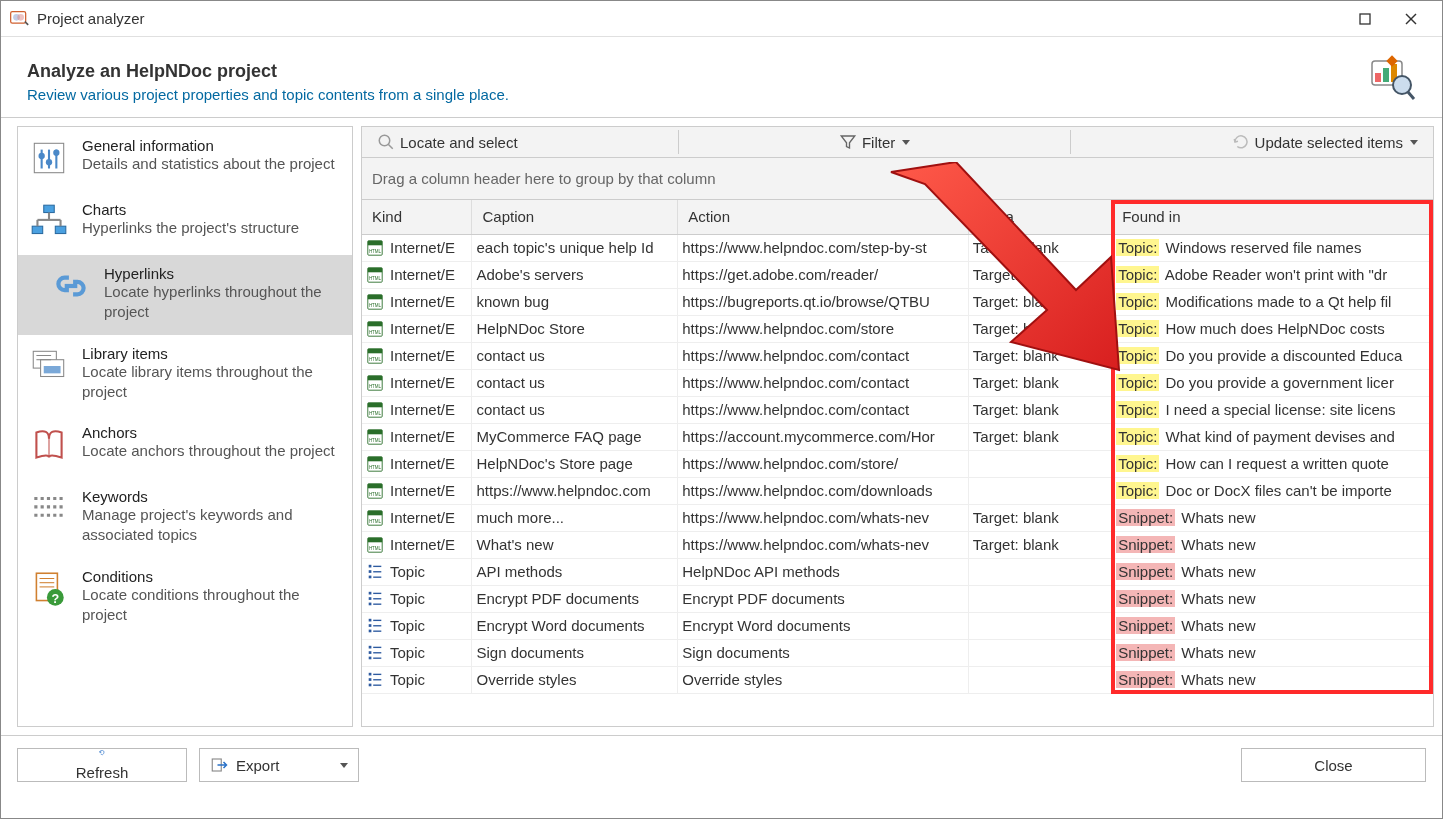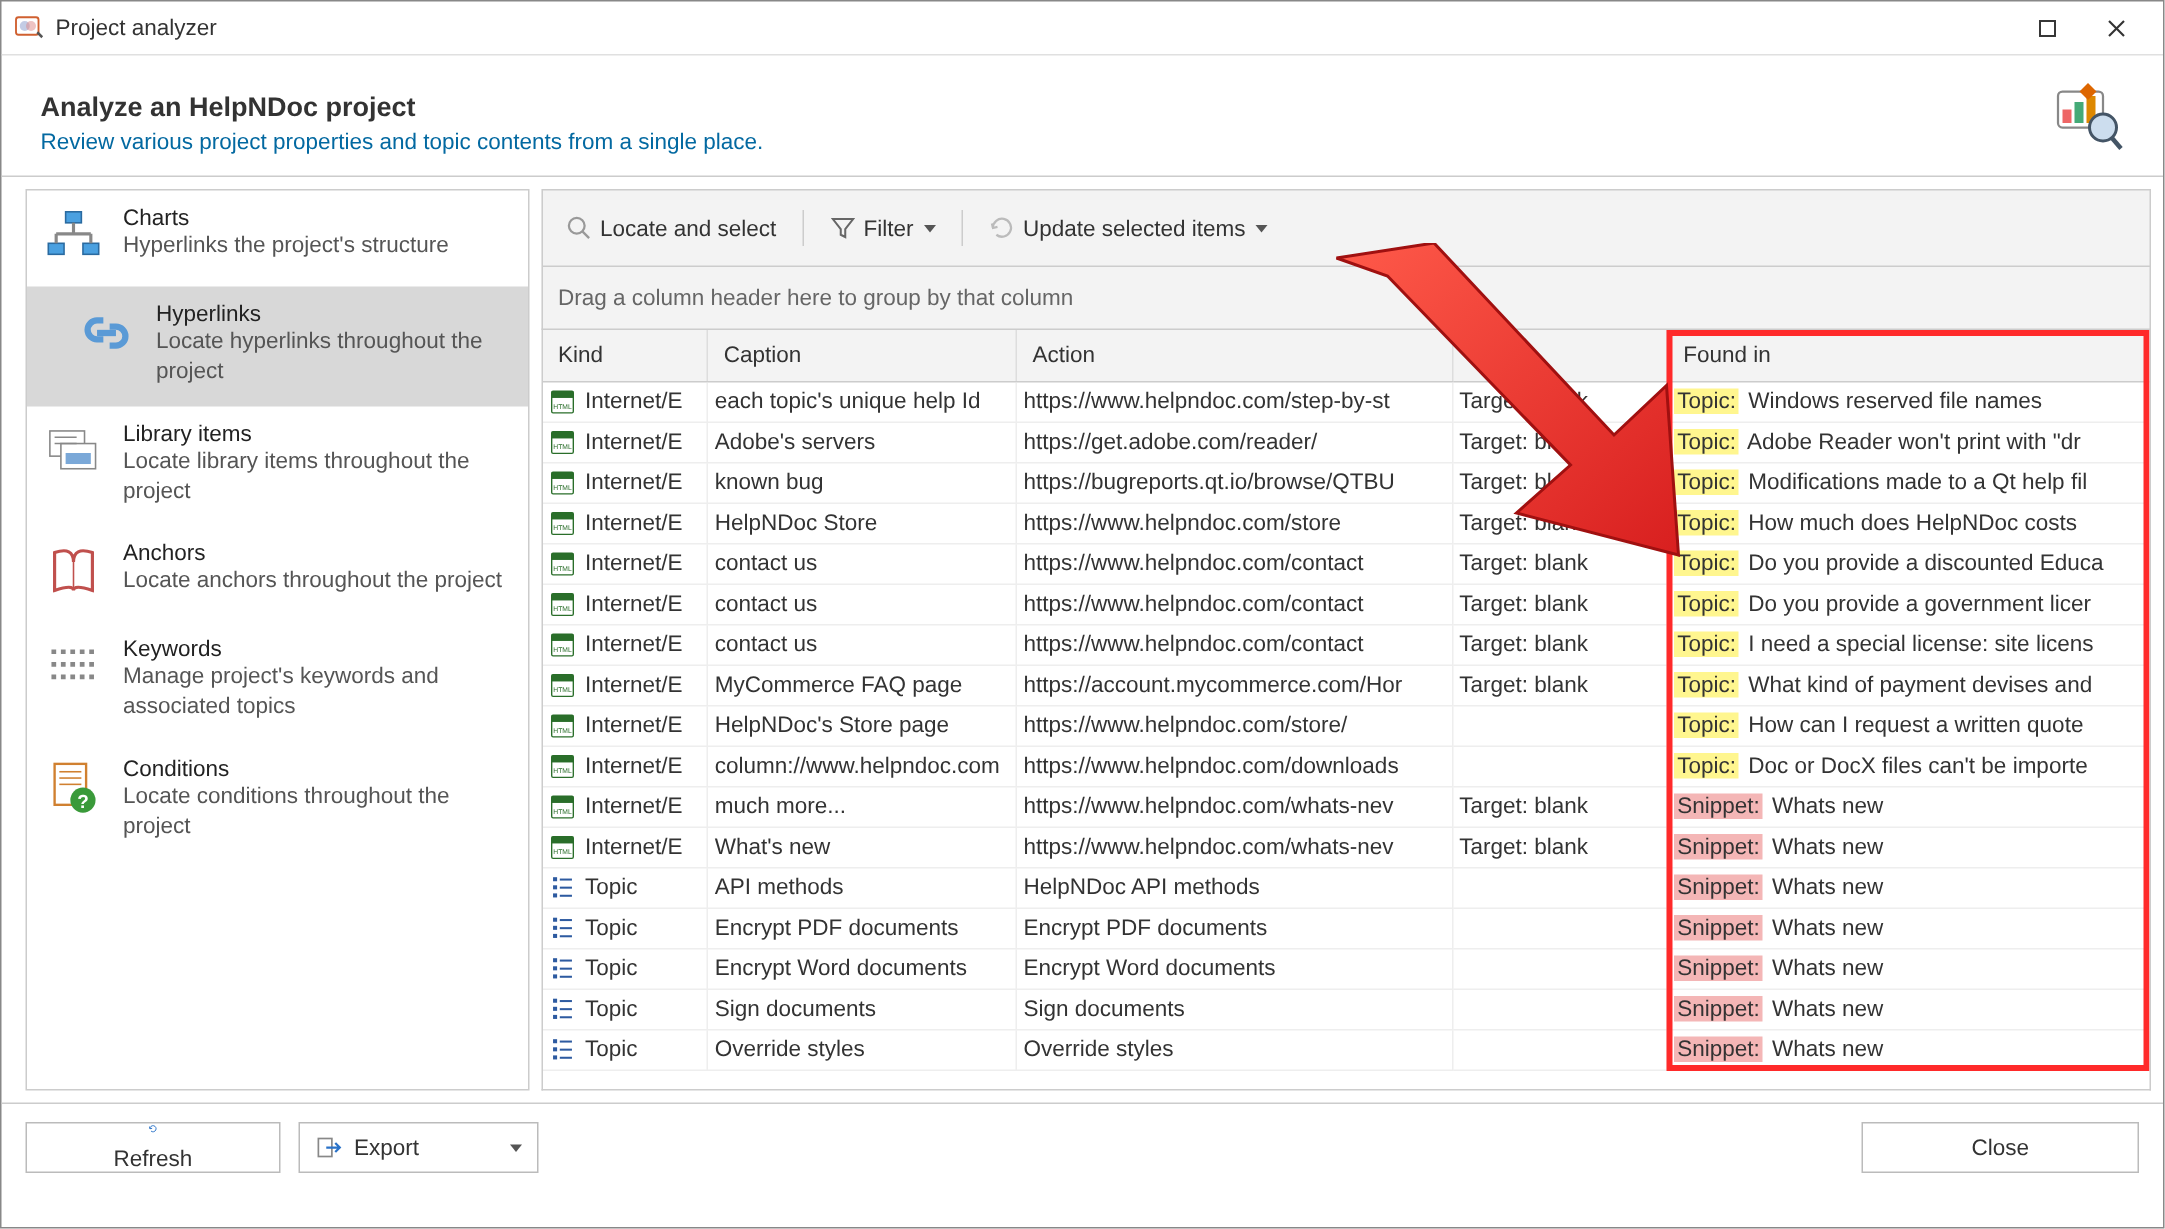--- a/index.html
+++ b/index.html
@@ -63,27 +63,28 @@
 .nav-item .nav-icon { width: 42px; height: 42px; flex-shrink: 0; }
 .nav-item .nav-text .nav-title { font-size: 15px; color: #222; }
 .nav-item .nav-text .nav-desc  { font-size: 15px; color: #555; line-height: 1.35; }
 .content {
   flex: 1;
   margin: 8px 8px 8px 8px;
   display: flex;
   flex-direction: column;
 }
 .toolbar {
-  height: 52px;
+  height: 32px;
   background: #f3f3f3;
   border: 1px solid #ccc;
   display: flex;
   align-items: center;
   padding: 0 6px;
   gap: 6px;
+  justify-content: space-between;
 }
 .tool-btn {
   display: inline-flex;
   align-items: center;
   padding: 4px 8px;
   gap: 5px;
   font-size: 15px;
   color: #333;
   border: 1px solid transparent;
 }
@@ -228,20 +229,35 @@
     </svg>
   </span>
 </div>
 <div class="divider-h"></div>
 
 <div class="main" style="position:relative">
 
   <div class="sidebar" id="sidebar">
       <div class="nav-item">
         <span class="nav-icon"><svg viewBox="0 0 40 40" width="42" height="42">
+            <rect x="6" y="6" width="28" height="28" fill="#fff" stroke="#888"></rect>
+            <line x1="13" y1="12" x2="13" y2="30" stroke="#4a88c8" stroke-width="2"></line>
+            <line x1="20" y1="12" x2="20" y2="30" stroke="#4a88c8" stroke-width="2"></line>
+            <line x1="27" y1="12" x2="27" y2="30" stroke="#4a88c8" stroke-width="2"></line>
+            <circle cx="13" cy="18" r="3" fill="#4a88c8"></circle>
+            <circle cx="20" cy="24" r="3" fill="#4a88c8"></circle>
+            <circle cx="27" cy="15" r="3" fill="#4a88c8"></circle>
+          </svg></span>
+        <div class="nav-text">
+          <div class="nav-title">General information</div>
+          <div class="nav-desc">Details and statistics about the project</div>
+        </div>
+      </div>
+      <div class="nav-item">
+        <span class="nav-icon"><svg viewBox="0 0 40 40" width="42" height="42">
             <rect x="15" y="4" width="10" height="7" fill="#4aa0e0" stroke="#2a6aa0"></rect>
             <rect x="4" y="24" width="10" height="7" fill="#4aa0e0" stroke="#2a6aa0"></rect>
             <rect x="26" y="24" width="10" height="7" fill="#4aa0e0" stroke="#2a6aa0"></rect>
             <line x1="20" y1="11" x2="20" y2="18" stroke="#888" stroke-width="2"></line>
             <line x1="9" y1="24" x2="9" y2="18" stroke="#888" stroke-width="2"></line>
             <line x1="31" y1="24" x2="31" y2="18" stroke="#888" stroke-width="2"></line>
             <line x1="9" y1="18" x2="31" y2="18" stroke="#888" stroke-width="2"></line>
           </svg></span>
         <div class="nav-text">
           <div class="nav-title">Charts</div>
@@ -506,21 +522,21 @@
               <td>
                 <div class="kind-cell">
                   <svg class="kind-icon" viewBox="0 0 20 20">
                     <rect x="2" y="2" width="16" height="16" rx="1" fill="#fff" stroke="currentColor"></rect>
                     <rect x="2" y="2" width="16" height="5" fill="currentColor"></rect>
                     <text x="10" y="15" font-size="5" text-anchor="middle" fill="currentColor">HTML</text>
                   </svg>
                   <span>Internet/E</span>
                 </div>
               </td>
-              <td>column://www.helpndoc.com</td>
+              <td>https://www.helpndoc.com</td>
               <td>https://www.helpndoc.com/downloads</td>
               <td></td>
               <td class="found-cell"><span class="tag topic">Topic:</span> Doc or DocX files can't be importe</td>
             </tr>
             <tr>
               <td>
                 <div class="kind-cell">
                   <svg class="kind-icon" viewBox="0 0 20 20">
                     <rect x="2" y="2" width="16" height="16" rx="1" fill="#fff" stroke="currentColor"></rect>
                     <rect x="2" y="2" width="16" height="5" fill="currentColor"></rect>

